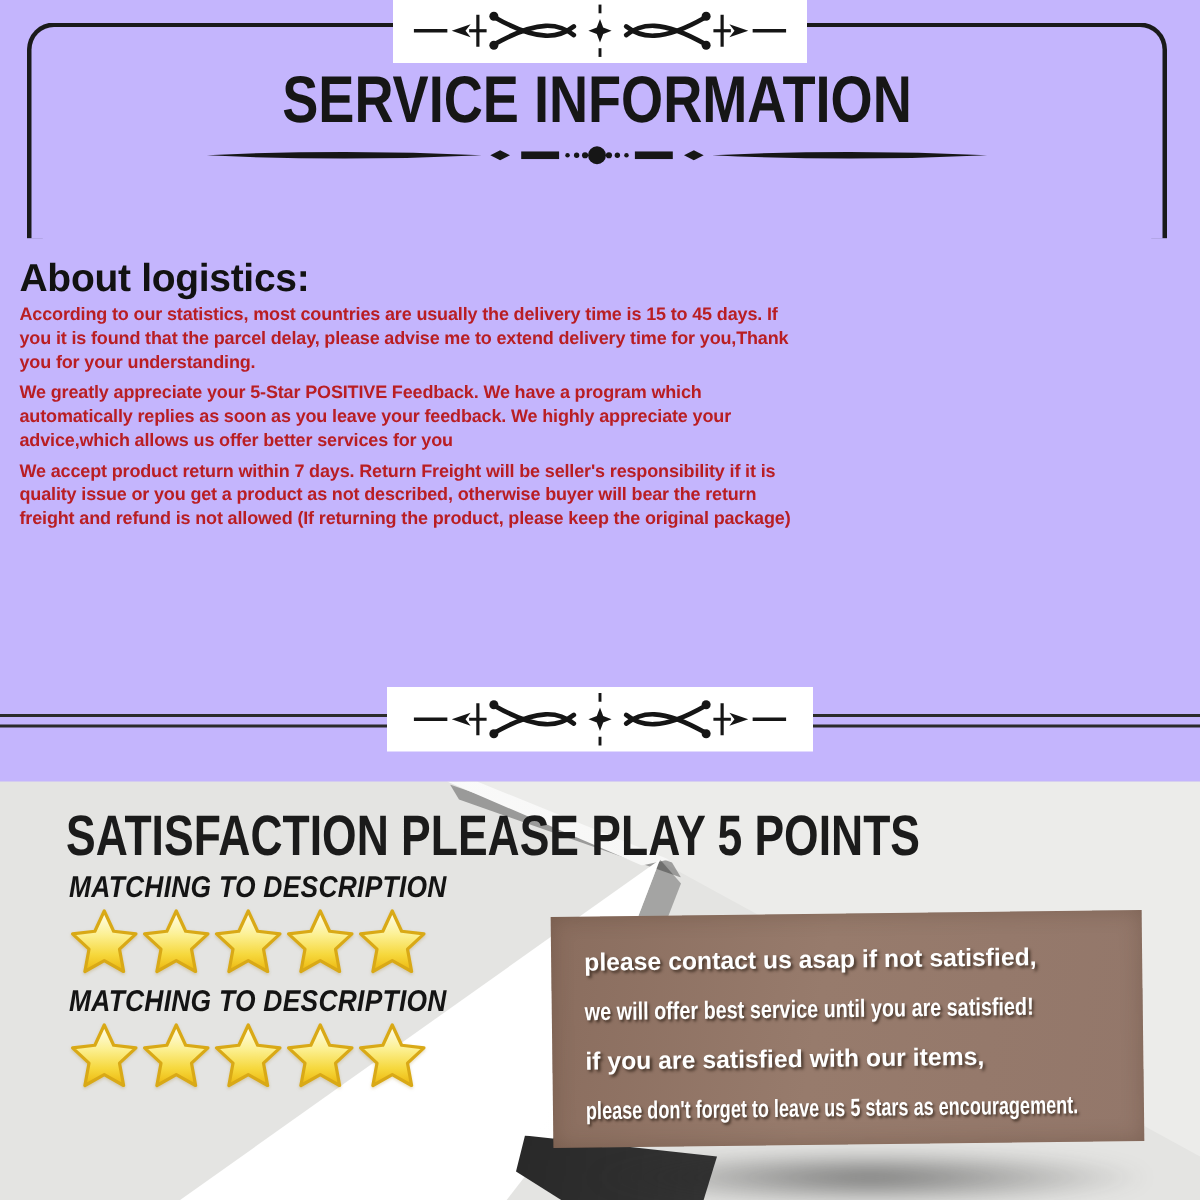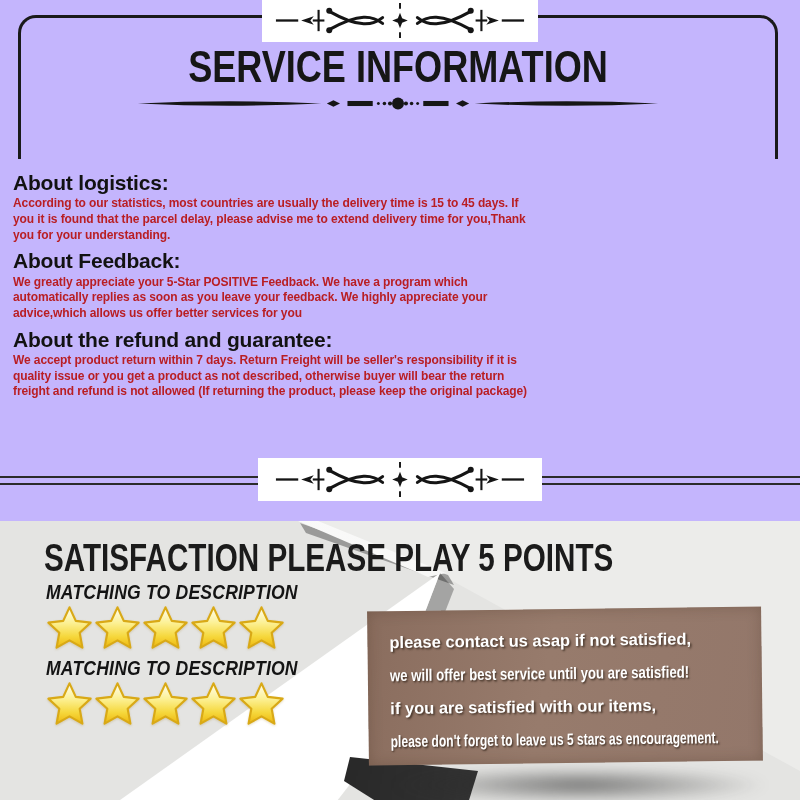--- a/index.html
+++ b/index.html
@@ -10,21 +10,21 @@
   .frame{position:absolute;top:15px;left:18px;width:754px;height:141px;
          border:3px solid #1a1a1a;border-bottom:none;border-radius:18px 18px 0 0;z-index:1;}
   .top-ornament{position:absolute;top:-1px;left:50%;transform:translateX(-50%);
          background:#fff;padding:0 12px;z-index:2;line-height:0;}
   .main-title{margin:24px 0 0;text-align:center;font-size:44px;font-weight:700;color:#161616;
          letter-spacing:0;transform:scaleX(.82);white-space:nowrap;}
   .title-divider{text-align:center;margin-top:3px;line-height:0;}
 
   
   .text-body{position:absolute;top:170px;left:0;right:0;padding:0 13px;z-index:1;}
-  .sec-h{margin:0 0 1px;font-size:21px;line-height:1.2;font-weight:700;color:#121212;letter-spacing:-.2px;}
+  .sec-h{margin:0 0 1px;font-size:26px;line-height:1.2;font-weight:700;color:#121212;letter-spacing:-.2px;}
   .sec-p{margin:0 0 5px;font-size:12px;line-height:1.31;font-weight:700;color:#b91e23;
          letter-spacing:-.1px;white-space:pre-line;}
 
   
   .mid-divider{position:absolute;top:458px;left:0;right:0;height:46px;z-index:1;}
   .dlines{position:absolute;top:18px;left:0;right:0;height:5px;
           border-top:2px solid #2b2b2b;border-bottom:2px solid #2b2b2b;}
   .mid-flourish{position:absolute;top:0;left:50%;transform:translateX(-50%);
           background:#fff;padding:0 16px;line-height:0;}
 
@@ -129,27 +129,25 @@
   </div>
 
   <div class="text-body">
     <section>
       <h2 class="sec-h">About logistics:</h2>
       <p class="sec-p">According to our statistics, most countries are usually the delivery time is 15 to 45 days. If
 you it is found that the parcel delay, please advise me to extend delivery time for you,Thank
 you for your understanding.</p>
     </section>
     <section>
-      <h2 class="sec-h">About Feedback:</h2>
       <p class="sec-p">We greatly appreciate your 5-Star POSITIVE Feedback. We have a program which
 automatically replies as soon as you leave your feedback. We highly appreciate your
 advice,which allows us offer better services for you</p>
     </section>
     <section>
-      <h2 class="sec-h">About the refund and guarantee:</h2>
       <p class="sec-p">We accept product return within 7 days. Return Freight will be seller's responsibility if it is
 quality issue or you get a product as not described, otherwise buyer will bear the return
 freight and refund is not allowed (If returning the product, please keep the original package)</p>
     </section>
   </div>
 
   <div class="mid-divider">
     <div class="dlines"></div>
     <div class="mid-flourish">
       <svg viewBox="0 0 260 44" width="252" height="43">

